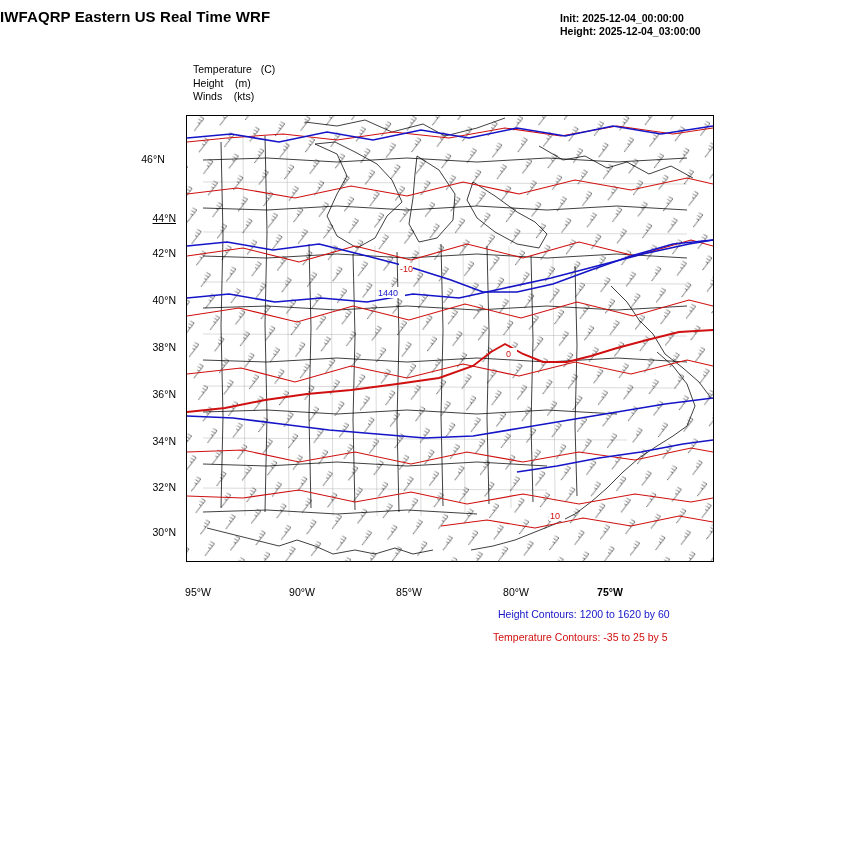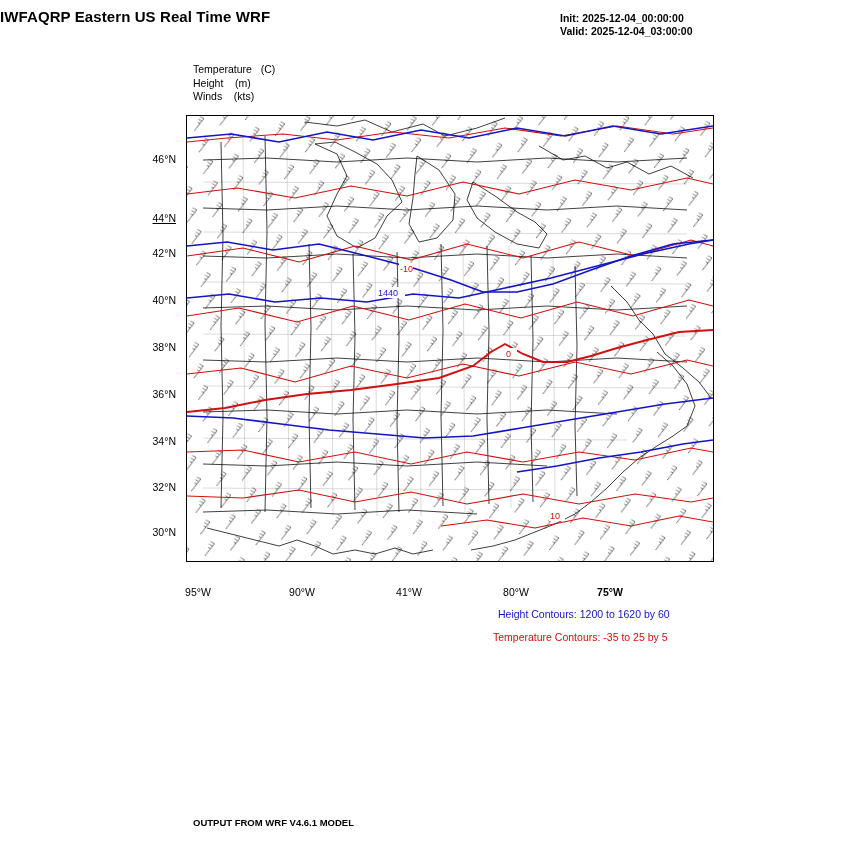--- a/index.html
+++ b/index.html
@@ -82,21 +82,21 @@
 <body>
 
 <div class="abs" id="title">IWFAQRP Eastern US Real Time WRF</div>
 
 <div class="abs" id="init-block">
   <div>
     <span class="lbl">Init:</span>
     <span>2025-12-04_00:00:00</span>
   </div>
   <div>
-    <span class="lbl">Valid:</span>
+    <span class="lbl">Height:</span>
     <span>2025-12-04_03:00:00</span>
   </div>
 </div>
 
 <div class="abs" id="units-block">
   <span class="row">Temperature   (C)</span>
   <span class="row">Height    (m)</span>
   <span class="row">Winds    (kts)</span>
 </div>
 
@@ -190,34 +190,33 @@
         <text x="213" y="156" font-size="9" fill="#d01010">-10</text>
         <rect x="318" y="232" width="12" height="11" fill="#fff"></rect>
         <text x="319" y="241" font-size="9" fill="#d01010">0</text>
         <rect x="362" y="394" width="16" height="11" fill="#fff"></rect>
         <text x="363" y="403" font-size="9" fill="#d01010">10</text>
       </g>
     </g>
   </svg>
 </div>
 
-<div class="axis-label ylab abs" style="left:130px; top:153px;">46°N</div>
+<div class="axis-label ylab abs" style="left:130px; top:153px;text-align:center;">46°N</div>
 <div class="axis-label ylab abs" style="left:130px; top:212px;text-decoration:underline;">44°N</div>
 <div class="axis-label ylab abs" style="left:130px; top:247px;">42°N</div>
 <div class="axis-label ylab abs" style="left:130px; top:294px;">40°N</div>
 <div class="axis-label ylab abs" style="left:130px; top:341px;">38°N</div>
 <div class="axis-label ylab abs" style="left:130px; top:388px;">36°N</div>
 <div class="axis-label ylab abs" style="left:130px; top:435px;">34°N</div>
 <div class="axis-label ylab abs" style="left:130px; top:481px;">32°N</div>
 <div class="axis-label ylab abs" style="left:130px; top:526px;">30°N</div>
 
 <div class="axis-label xlab abs" style="left:168px; top:586px;">95°W</div>
 <div class="axis-label xlab abs" style="left:272px; top:586px;">90°W</div>
-<div class="axis-label xlab abs" style="left:379px; top:586px;">41°W</div>
+<div class="axis-label xlab abs" style="left:379px; top:586px;">85°W</div>
 <div class="axis-label xlab abs" style="left:486px; top:586px;">80°W</div>
 <div class="axis-label xlab abs" style="left:580px; top:586px;font-weight:bold;">75°W</div>
 
 <div class="abs" id="legend-height">Height Contours: 1200 to 1620 by 60</div>
 <div class="abs" id="legend-temp">Temperature Contours: -35 to 25 by 5</div>
 
 <div class="abs" id="footer">
-  <span class="row">OUTPUT FROM WRF V4.6.1 MODEL</span>
 </div>
 
 </body></html>

